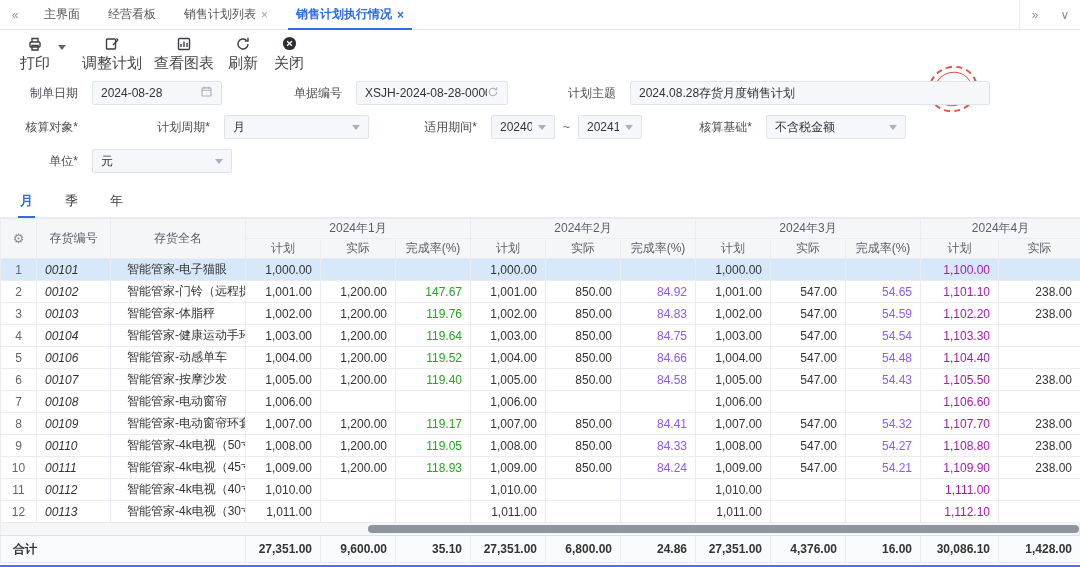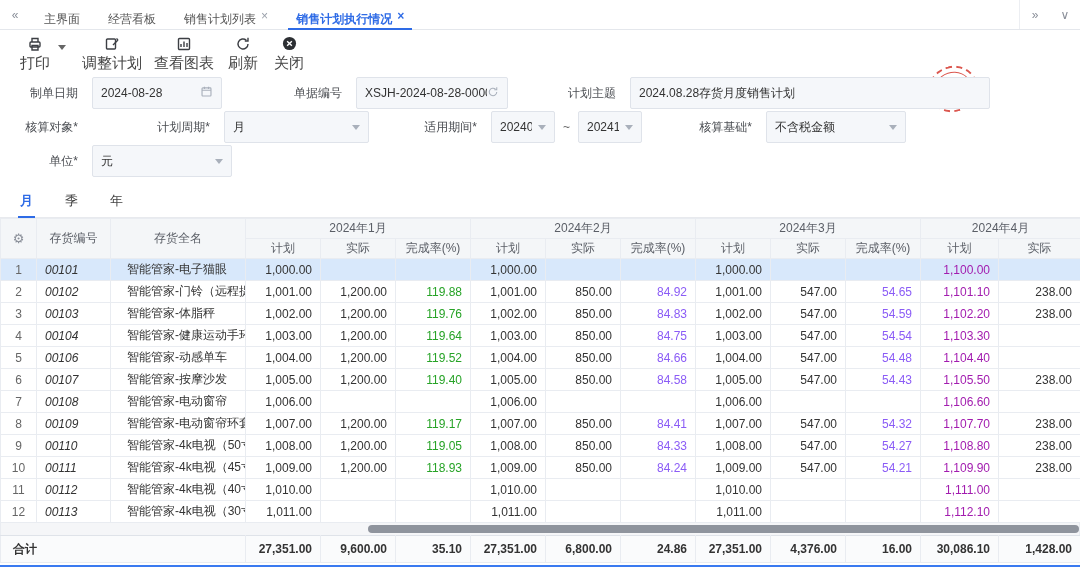--- a/index.html
+++ b/index.html
@@ -3,21 +3,21 @@
 <meta charset="utf-8">
 <style>
   * { margin:0; padding:0; box-sizing:border-box; }
   html,body { width:1080px; height:567px; overflow:hidden; background:#fff;
     font-family:"Liberation Sans", sans-serif; color:#333; }
   .app { width:1080px; height:567px; position:relative; border-bottom:2px solid #3a7af0; overflow:hidden; background:#fff; }
 
   
   .tabbar { height:30px; display:flex; align-items:stretch; border-bottom:1px solid #e4e7ec; background:#fff; font-size:12px; }
   .tab-nav { width:30px; display:flex; align-items:center; justify-content:center; color:#8a8f99; cursor:pointer; font-size:12px; }
-  .tab { display:flex; align-items:flex-start; gap:5px; padding:11px 14px; color:#555; cursor:pointer; position:relative;font-family:Liberation Mono, monospace; }
+  .tab { display:flex; align-items:center; gap:5px; padding:11px 14px; color:#555; cursor:pointer; position:relative; }
   .tab.active { color:#2e6be6; font-weight:bold; }
   .tab.active::after { content:""; position:absolute; left:6px; right:6px; bottom:-1px; height:2px; background:#2e6be6; }
   .tab .x { color:#9aa0aa; font-size:12px; line-height:1; }
   .tab.active .x { color:#2e6be6; }
   .tabbar-right { margin-left:auto; display:flex; align-items:center; border-left:1px solid #eceef2; }
 
   
   .toolbar { height:48px; display:flex; align-items:center; padding:0 12px; position:relative; }
   .tbtn { display:flex; flex-direction:column; align-items:center; justify-content:center; min-width:46px; padding:3px 6px; cursor:pointer; color:#333; }
   .tbtn .ticon { height:16px; display:flex; align-items:center; justify-content:center; }
@@ -28,21 +28,21 @@
   
   .stamp { position:absolute; left:928px; top:36px; width:50px; height:46px; border:2px dashed #d8453c; border-radius:50%;
     display:flex; align-items:center; justify-content:center; transform:rotate(-18deg); opacity:.9; }
   .stamp-inner { width:38px; height:34px; border:1px solid #d8453c; border-radius:50%; display:flex; align-items:center; justify-content:center;
     color:#d8453c; font-size:12px; font-weight:bold; letter-spacing:1px; }
 
   
   .form { padding:2px 10px 6px 10px; font-size:12px; }
   .frow { display:flex; align-items:center; height:26px; margin-bottom:8px; }
   .flabel { color:#4a4d52; text-align:right; white-space:nowrap; }
-  .fbox { background:#f5f7fa; border:1px solid #dfe3ea; border-radius:2px; height:32px; display:flex; align-items:center; padding:0 8px; color:#333; position:relative; }
+  .fbox { background:#f5f7fa; border:1px solid #dfe3ea; border-radius:2px; height:24px; display:flex; align-items:center; padding:0 8px; color:#333; position:relative; }
   .fbox .val { flex:1; white-space:nowrap; overflow:hidden; }
   .caret { width:0; height:0; border-left:4px solid transparent; border-right:4px solid transparent; border-top:5px solid #a9b0bb; margin-left:6px; }
   .w130{width:130px;} .w150{width:152px;} .w360{width:360px;} .w140{width:140px;} .w145{width:145px;} .w64{width:64px;}
   .sep { margin:0 8px; color:#666; }
 
   
   .ptabs { display:flex; gap:28px; padding:0 18px; height:30px; align-items:flex-end; border-bottom:1px solid #e8eaee; font-size:13px; }
   .ptab { padding:0 2px 7px 2px; color:#444; cursor:pointer; position:relative; }
   .ptab.active { color:#2e6be6; font-weight:bold; }
   .ptab.active::after { content:""; position:absolute; left:0; right:0; bottom:-1px; height:2px; background:#2e6be6; }
@@ -271,21 +271,21 @@
           <td class="num"></td>
           <td class="num blue">1,100.00</td>
           <td class="num"></td>
         </tr>
         <tr>
           <td class="c-idx">2</td>
           <td class="c-code">00102</td>
           <td class="c-name">智能管家-门铃（远程提示）</td>
           <td class="num">1,001.00</td>
           <td class="num">1,200.00</td>
-          <td class="num green">119.88</td>
+          <td class="num green">147.67</td>
           <td class="num">1,001.00</td>
           <td class="num">850.00</td>
           <td class="num red">84.92</td>
           <td class="num">1,001.00</td>
           <td class="num">547.00</td>
           <td class="num red">54.65</td>
           <td class="num blue">1,101.10</td>
           <td class="num">238.00</td>
         </tr>
         <tr>

